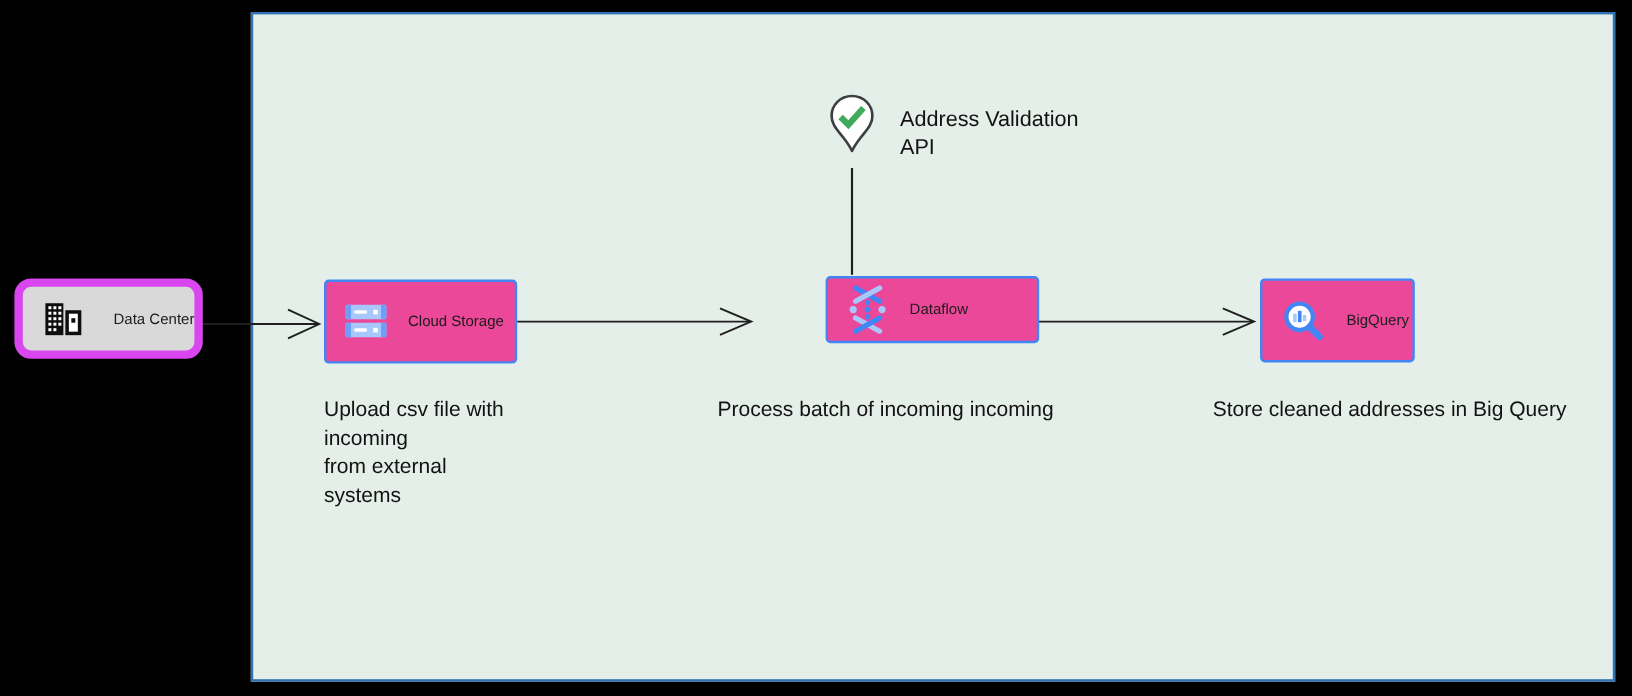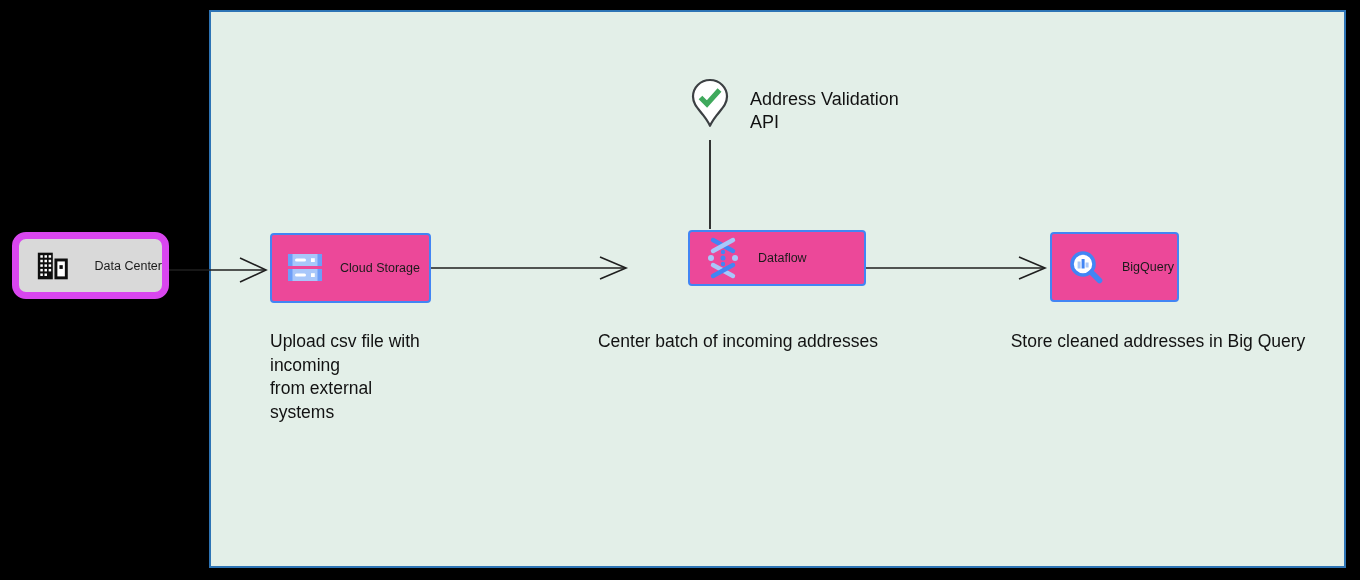--- a/index.html
+++ b/index.html
@@ -153,16 +153,16 @@
     <path d="M22,3 C12.2,3 5,10.6 5,19.6 C5,26.8 9.8,31.2 15.2,38.2 C17.8,41.6 20.2,44.9 22,48.8 C23.8,44.9 26.2,41.6 28.8,38.2 C34.2,31.2 39,26.8 39,19.6 C39,10.6 31.8,3 22,3 Z" class="f-white s-dark" stroke-width="2.2" stroke-linejoin="round"></path>
     <polyline points="12.5,20.5 19,27 31.5,13" fill="none" class="s-green" stroke-width="5.2" stroke-linecap="butt"></polyline>
   </svg>
   <div class="api-label">Address Validation
 API</div>
 
   <div class="caption" style="left:270px;top:330px;width:250px;text-align:left;">Upload csv file with
 incoming
 from external
 systems</div>
-  <div class="caption" style="left:556px;top:330px;width:364px;text-align:center;">Center batch of incoming addresses</div>
+  <div class="caption" style="left:556px;top:330px;width:364px;text-align:center;">Process batch of incoming incoming</div>
   <div class="caption" style="left:980px;top:330px;width:356px;text-align:center;">Store cleaned addresses in Big Query</div>
 
 </div>
 
 </body></html>

